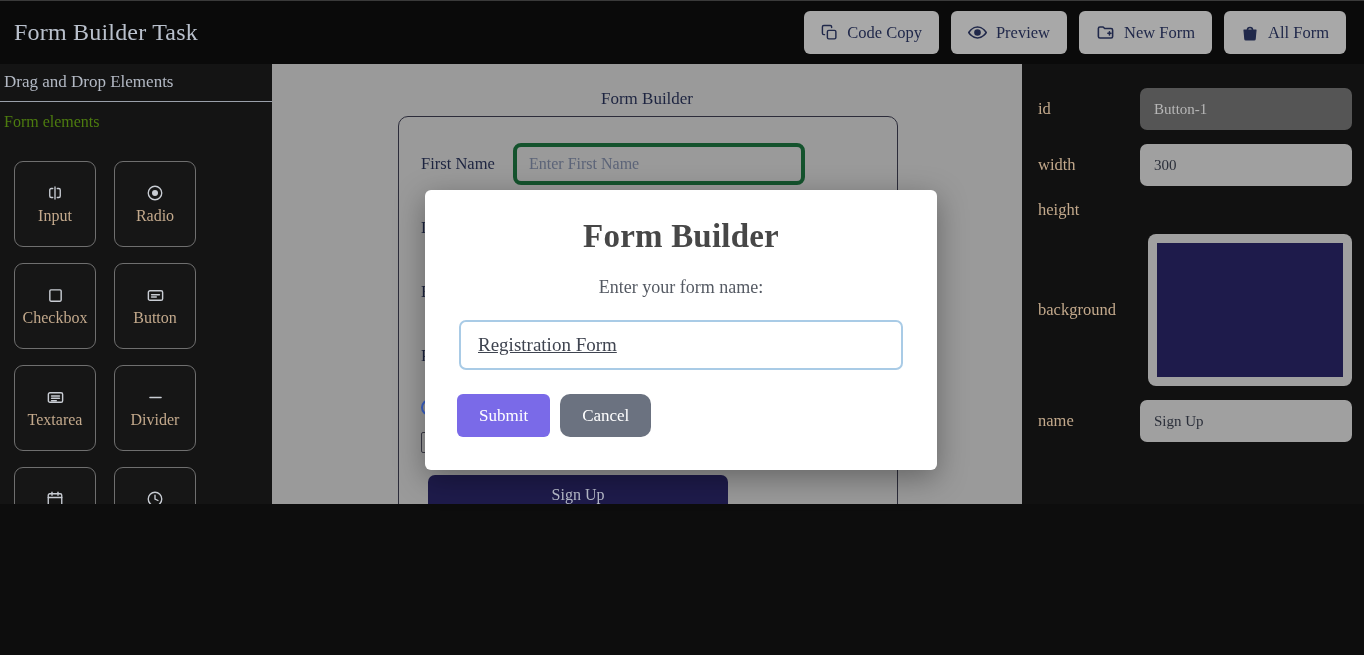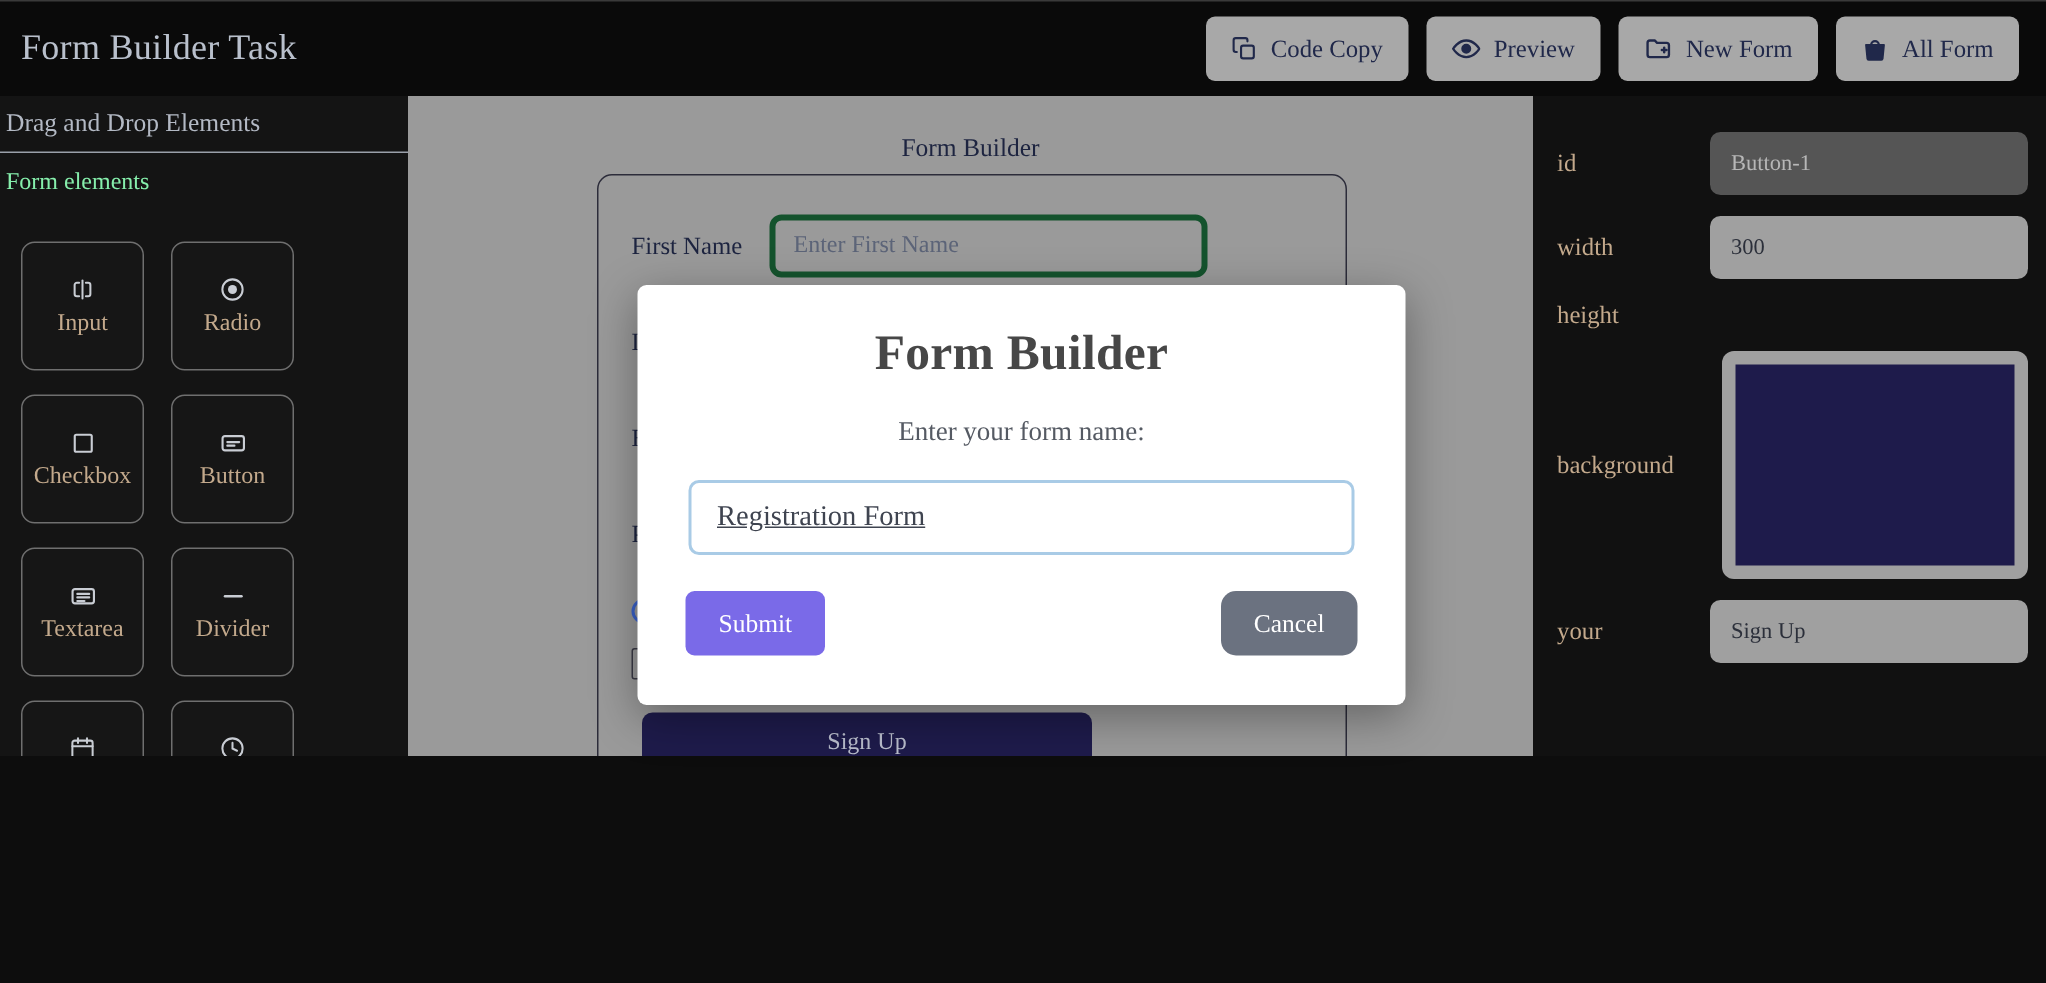--- a/index.html
+++ b/index.html
@@ -61,21 +61,21 @@
     overflow: hidden;
   }
   .sidebar-heading {
     color: #b3b9c4;
     font-size: 17px;
     padding: 8px 0 9px 4px;
     border-bottom: 1px solid #9aa0aa;
     background: #141414;
   }
   .sidebar-sub {
-    color: #86efac;
+    color: #4d7c0f;
     font-size: 16px;
     padding: 11px 0 8px 4px;
   }
   .palette {
     display: grid;
     grid-template-columns: 82px 82px;
     justify-content: start;
     gap: 16px 18px;
     padding: 22px 0 0 14px;
   }
@@ -231,21 +231,21 @@
     border-radius: 7px;
     background: #fff;
     color: #3f4450;
     font-family: "Liberation Serif", serif;
     font-size: 19px;
     padding: 0 17px;
     outline: none;
     text-decoration: underline;
   }
   .modal-buttons {
-    display: flex; justify-content: space-between;
+    display: flex; justify-content: flex-start;
     gap: 10px;
     margin-top: 24px;
   }
   .m-submit, .m-cancel {
     border: none;
     border-radius: 6px;
     height: 43px;
     padding: 0 22px;
     font-family: "Liberation Serif", serif;
     font-size: 17px;
@@ -459,21 +459,21 @@
       </div>
 
       <div class="prow">
         <span class="pname">background</span>
         <div class="color-wrap">
           <div class="color-swatch" id="bg-swatch" style="background: rgb(30, 27, 75);"></div>
         </div>
       </div>
 
       <div class="prow">
-        <span class="pname">your</span>
+        <span class="pname">name</span>
         <input class="pfield" value="Sign Up" style="">
       </div>
 
     </div>
   </div>
 
   <div class="modal-overlay">
     <div class="modal">
       <h1 class="modal-title">Form Builder</h1>
       <div class="modal-sub">Enter your form name:</div>

